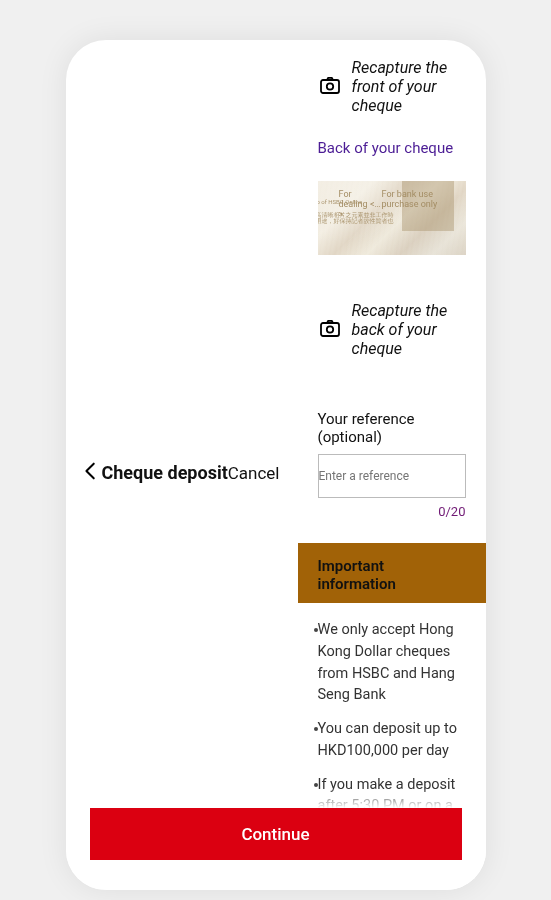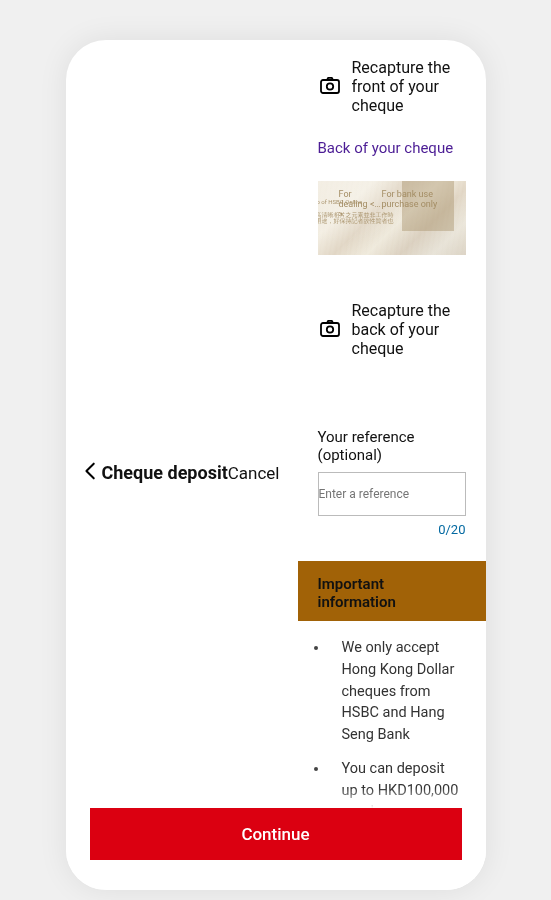--- a/index.html
+++ b/index.html
@@ -13,21 +13,21 @@
       display: flex; align-items: center; justify-content: space-between;
       padding: 30px 18px 14px 14px; border-bottom: 1px solid #eee;
     }
     .back-icon { cursor: pointer; }
     .title { font-weight: 700; font-size: 18px; flex: 1; text-align: center; color: #111; }
     .cancel { font-size: 17px; color: #111; }
     .scroll { flex: 1; overflow: hidden; }
     .section { padding: 18px 20px; }
     .action-row { display: flex; align-items: center; gap: 10px; }
     .cam-icon { flex-shrink: 0; }
-    .action-text { font-size: 16px; color: #111; }
+    .action-text { font-size: 16px; color: #111; font-style: italic; }
     .label { font-size: 15px; color: #4c1d95; margin-bottom: 24px; }
     .cheque-preview {
       width: 100%; aspect-ratio: 2/1; position: relative; overflow: hidden;
       background: linear-gradient(135deg, #eee7d8 0%, #f3eee2 25%, #e2d7c6 40%, #f3eee0 55%, #e2d7c6 70%, #f3eee2 85%, #eae1d1 100%);
     }
     .cheque-preview::before {
       content: ""; position: absolute; inset: 0;
       background: repeating-linear-gradient(100deg, rgba(0,0,0,0.02) 0px, rgba(255,255,255,0.05) 2px, rgba(0,0,0,0.03) 4px, rgba(255,255,255,0.04) 6px, rgba(0,0,0,0.03) 10px);
       mix-blend-mode: overlay; opacity: 0.9;
     }
@@ -41,30 +41,30 @@
       position: absolute; bottom: 24px; right: 12px; width: 52px; height: 52px; z-index: 1;
       background-image:
         linear-gradient(#a48d64, #a48d64),
         repeating-linear-gradient(0deg, #a48d64 0 1.5px, transparent 1.5px 4px),
         repeating-linear-gradient(90deg, #a48d64 0 1.5px, transparent 1.5px 4px);
       background-size: 100% 100%, 100% 100%, 100% 100%;
       background-blend-mode: normal, normal, normal;
       opacity: 0.4;
     }
     .cheque-smalltext { position: absolute; bottom: 30px; right: 70px; width: 140px; font-size: 6px; line-height: 1.1; color: #a48d64; z-index: 1; opacity: 0.9; }
-    .field-label { font-size: 15px; color: #111; margin-bottom: 8px; margin-top: 24px; }
+    .field-label { font-size: 15px; color: #111; margin-bottom: 8px; margin-top: 6px; }
     .text-input {
       width: 100%; padding: 14px 0; font-size: 12px;
       border: 1px solid #bbb; background: #fff; color: #15803d;
     }
-    .counter { text-align: right; font-size: 13px; color: #0369a1; margin-top: 6px; }
+    .counter { text-align: right; font-size: 13px; color: #701a75; margin-top: 6px; }
     .info-panel { background: #a16207; padding: 14px 20px 10px; margin-top: 6px; }
     .info-title { font-weight: 600; font-size: 15px; color: #111; }
     .bullets { background: #fff; padding: 16px 24px 4px 16px; font-size: 14.5px; color: #333; line-height: 1.5; }
-    .bullet-row { display: flex; gap: 24px; margin-bottom: 12px; }
+    .bullet-row { display: flex; gap: 0; margin-bottom: 12px; }
     .bullet-point { flex-shrink: 0; width: 4px; height: 4px; background: #444; border-radius: 50%; margin-top: 9px; }
     .footer {
       position: absolute; bottom: 0; left: 0; right: 0;
       background: linear-gradient(to bottom, rgba(255,255,255,0) 0%, #fff 20%);
       padding: 20px 24px 30px;
     }
     .continue-btn {
       width: 100%; padding: 16px; background: #db0011; color: #fff;
       border: none; font-size: 17px; font-weight: 500; cursor: pointer;
     }

